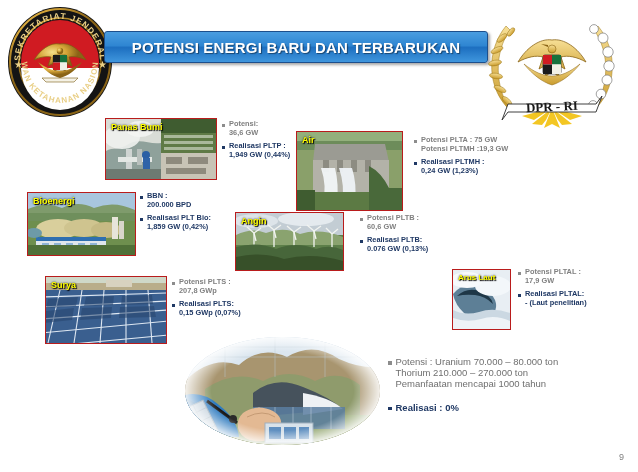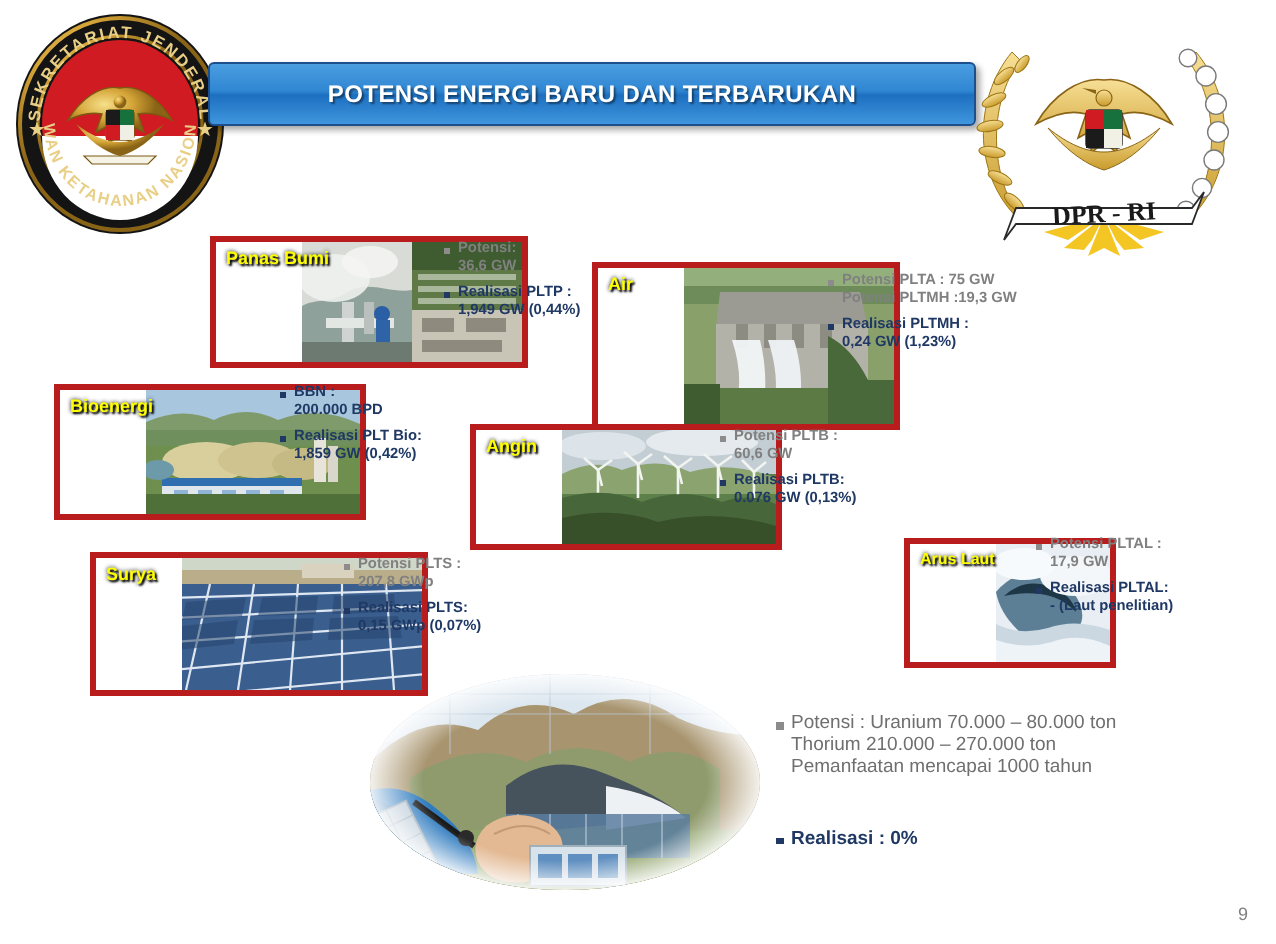--- a/index.html
+++ b/index.html
@@ -12,30 +12,30 @@
 
   
   .title-banner{
     position:absolute;left:104px;top:31px;width:382px;height:30px;
     border:1px solid #1d4f8c;border-radius:3px;
     background:linear-gradient(to bottom,#4a9de0 0%,#2f86d2 45%,#1d6fc0 52%,#3f96dd 100%);
     box-shadow:2px 2px 3px rgba(0,0,0,.35);
     display:flex;align-items:center;justify-content:center;
   }
   .title-banner .txt{
-    color:#ffffff;font-weight:bold;font-size:12px;letter-spacing:.2px;
+    color:#ffffff;font-weight:bold;font-size:15px;letter-spacing:.2px;
     white-space:nowrap;text-shadow:1px 1px 1px rgba(0,0,0,.45);
   }
 
   
   .seal-left{position:absolute;left:6px;top:6px;width:108px;height:112px;}
   .emblem-right{position:absolute;left:474px;top:8px;width:156px;height:124px;}
 
   
-  .photo{position:absolute;overflow:hidden;border:3px solid #b91c1c;padding-left:43px;}
+  .photo{position:absolute;overflow:hidden;border:1px solid #b91c1c;}
   .photo .cap{
     position:absolute;left:5px;top:3px;z-index:4;
     color:#ffff00;font-weight:bold;font-size:9px;
     text-shadow:0 0 2px #000,1px 1px 1px #000;white-space:nowrap;
   }
   .photo .cap.sm{font-size:8px;}
 
   
   .block{position:absolute;}
   .bul{display:flex;gap:4px;margin-bottom:5px;line-height:1.18;}
@@ -470,21 +470,21 @@
         <line x1="40" y1="0" x2="40" y2="40"></line>
           <line x1="90" y1="0" x2="90" y2="40"></line>
         <line x1="140" y1="0" x2="140" y2="40"></line>
       </g>
       <rect width="195" height="108" fill="url(#fade)"></rect>
     </svg>
 
   </div>
 
   <div class="block nuc" style="left:388px;top:356px;width:240px;">
-    <div class="bul" style="margin-bottom:24px;">
+    <div class="bul" style="margin-bottom:12px;">
       <span class="sq"></span>
       <span class="tx">Potensi :   Uranium 70.000 – 80.000 ton
                Thorium 210.000 – 270.000 ton
 Pemanfaatan mencapai 1000 tahun</span>
     </div>
     <div class="bul acc">
       <span class="sq"></span>
       <span class="tx">Realisasi : 0%</span>
     </div>
   </div>

